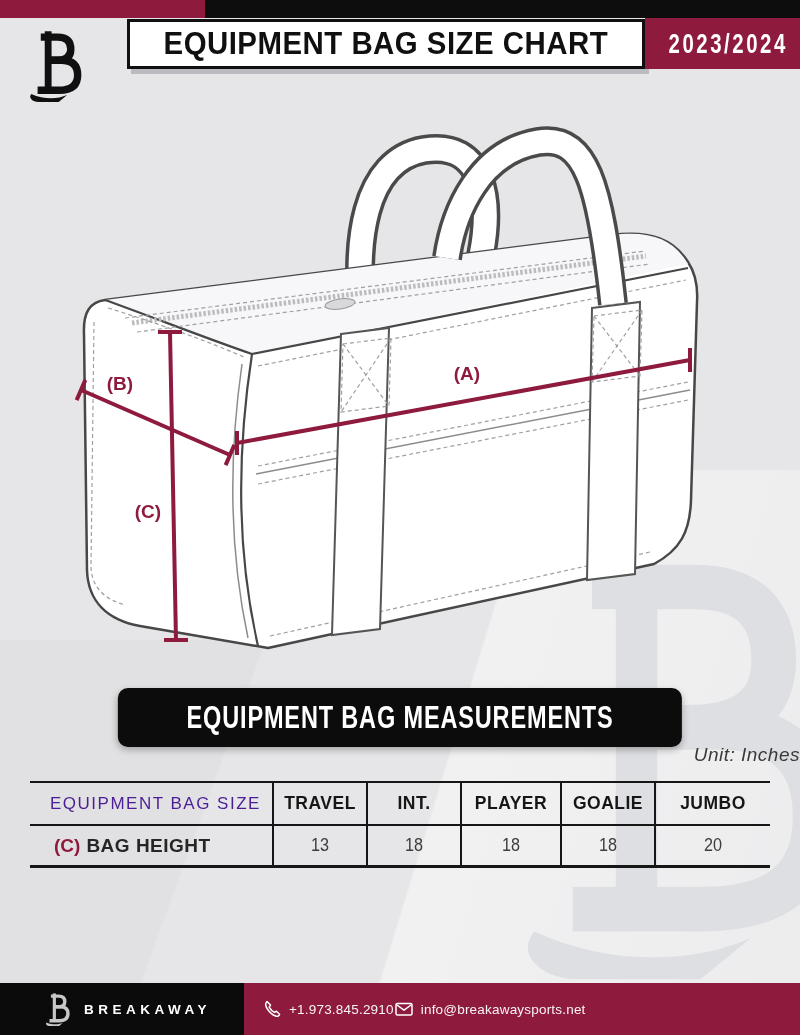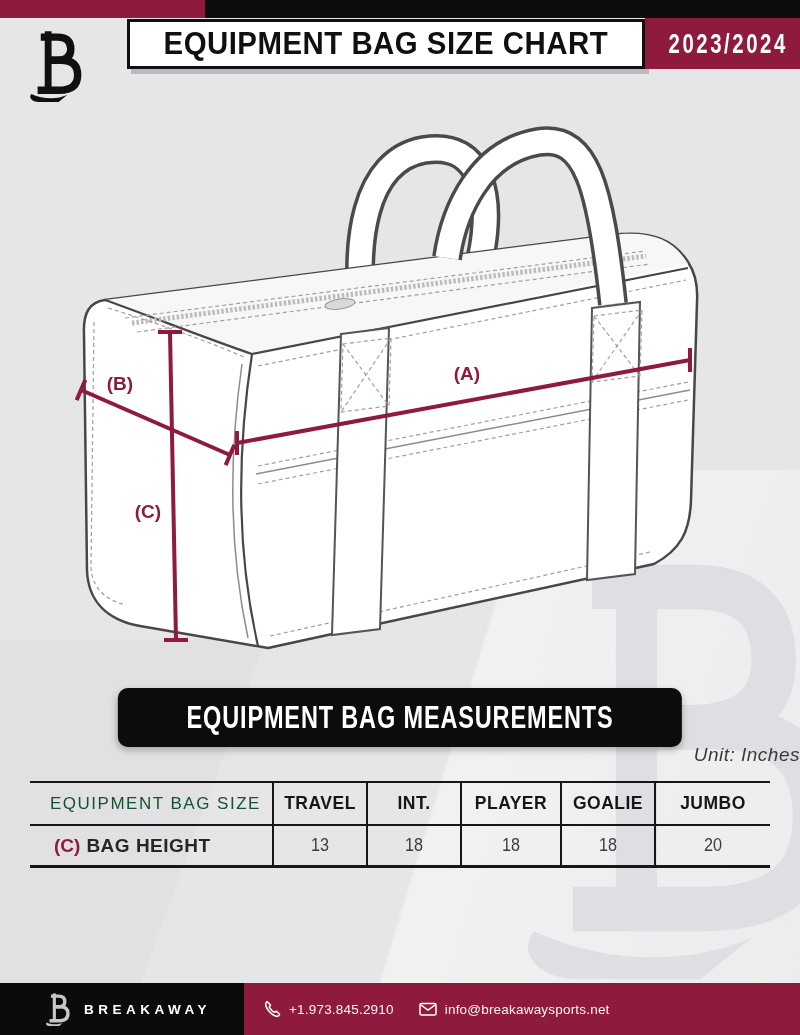--- a/index.html
+++ b/index.html
@@ -56,33 +56,33 @@
   
   .size-table{position:absolute;left:30px;top:781px;width:740px;z-index:1;
     border-collapse:collapse;border-bottom:3px solid #161616;}
   .size-table tr{border-top:2.5px solid #161616;}
   .size-table th, .size-table td{background:transparent;padding:0;}
   .size-table th{height:41px;font-size:17.5px;font-weight:bold;color:#161616;
     text-align:center;letter-spacing:.5px;}
   .size-table td{height:39px;text-align:center;font-size:18px;color:#3d3d3d;}
   .size-table th + th, .size-table td + td{border-left:2px solid #161616;}
   .c-size{text-align:left !important;padding-left:20px !important;}
-  th.c-size span{font-weight:normal;color:#14532d;font-size:17px;letter-spacing:1.5px;}
+  th.c-size span{font-weight:normal;color:#4c1d95;font-size:17px;letter-spacing:1.5px;}
   td.c-size{font-size:19px;color:#232323;padding-left:24px !important;}
   td.c-size .key{color:#8E1B3D;font-weight:bold;margin-right:6px;}
   td.c-size .lbl{font-weight:600;letter-spacing:.5px;color:#262626;}
   .v{display:inline-block;transform:scaleX(.9);}
   
   .footer{position:absolute;left:0;top:983px;width:800px;height:52px;z-index:2;display:flex;}
   .footer-black{width:244px;height:52px;background:#0b0b0b;display:flex;align-items:center;}
   .logo-footer{width:27px;height:36px;margin-left:44px;}
   .logo-footer use{stroke:#c7c7ca;fill:#c7c7ca;}
   .brand-name{color:#fff;font-size:13.5px;font-weight:bold;letter-spacing:4.5px;margin-left:13px;white-space:nowrap;}
   .footer-maroon{flex:1;height:52px;background:#8E1B3D;display:flex;align-items:center;
-    padding-left:18px;gap:24px;}
+    padding-left:18px;}
   .contact{display:flex;align-items:center;gap:7px;}
   .contact svg{width:20px;height:20px;flex:none;}
   .contact .txt{color:rgba(255,255,255,.95);font-size:13.5px;letter-spacing:.2px;white-space:nowrap;}
   .cicon{fill:none;stroke:#fff;stroke-width:1.5;stroke-linecap:round;stroke-linejoin:round;}
 </style>
 </head>
 <body>
 
 <svg width="0" height="0" style="position:absolute">
   <defs>

